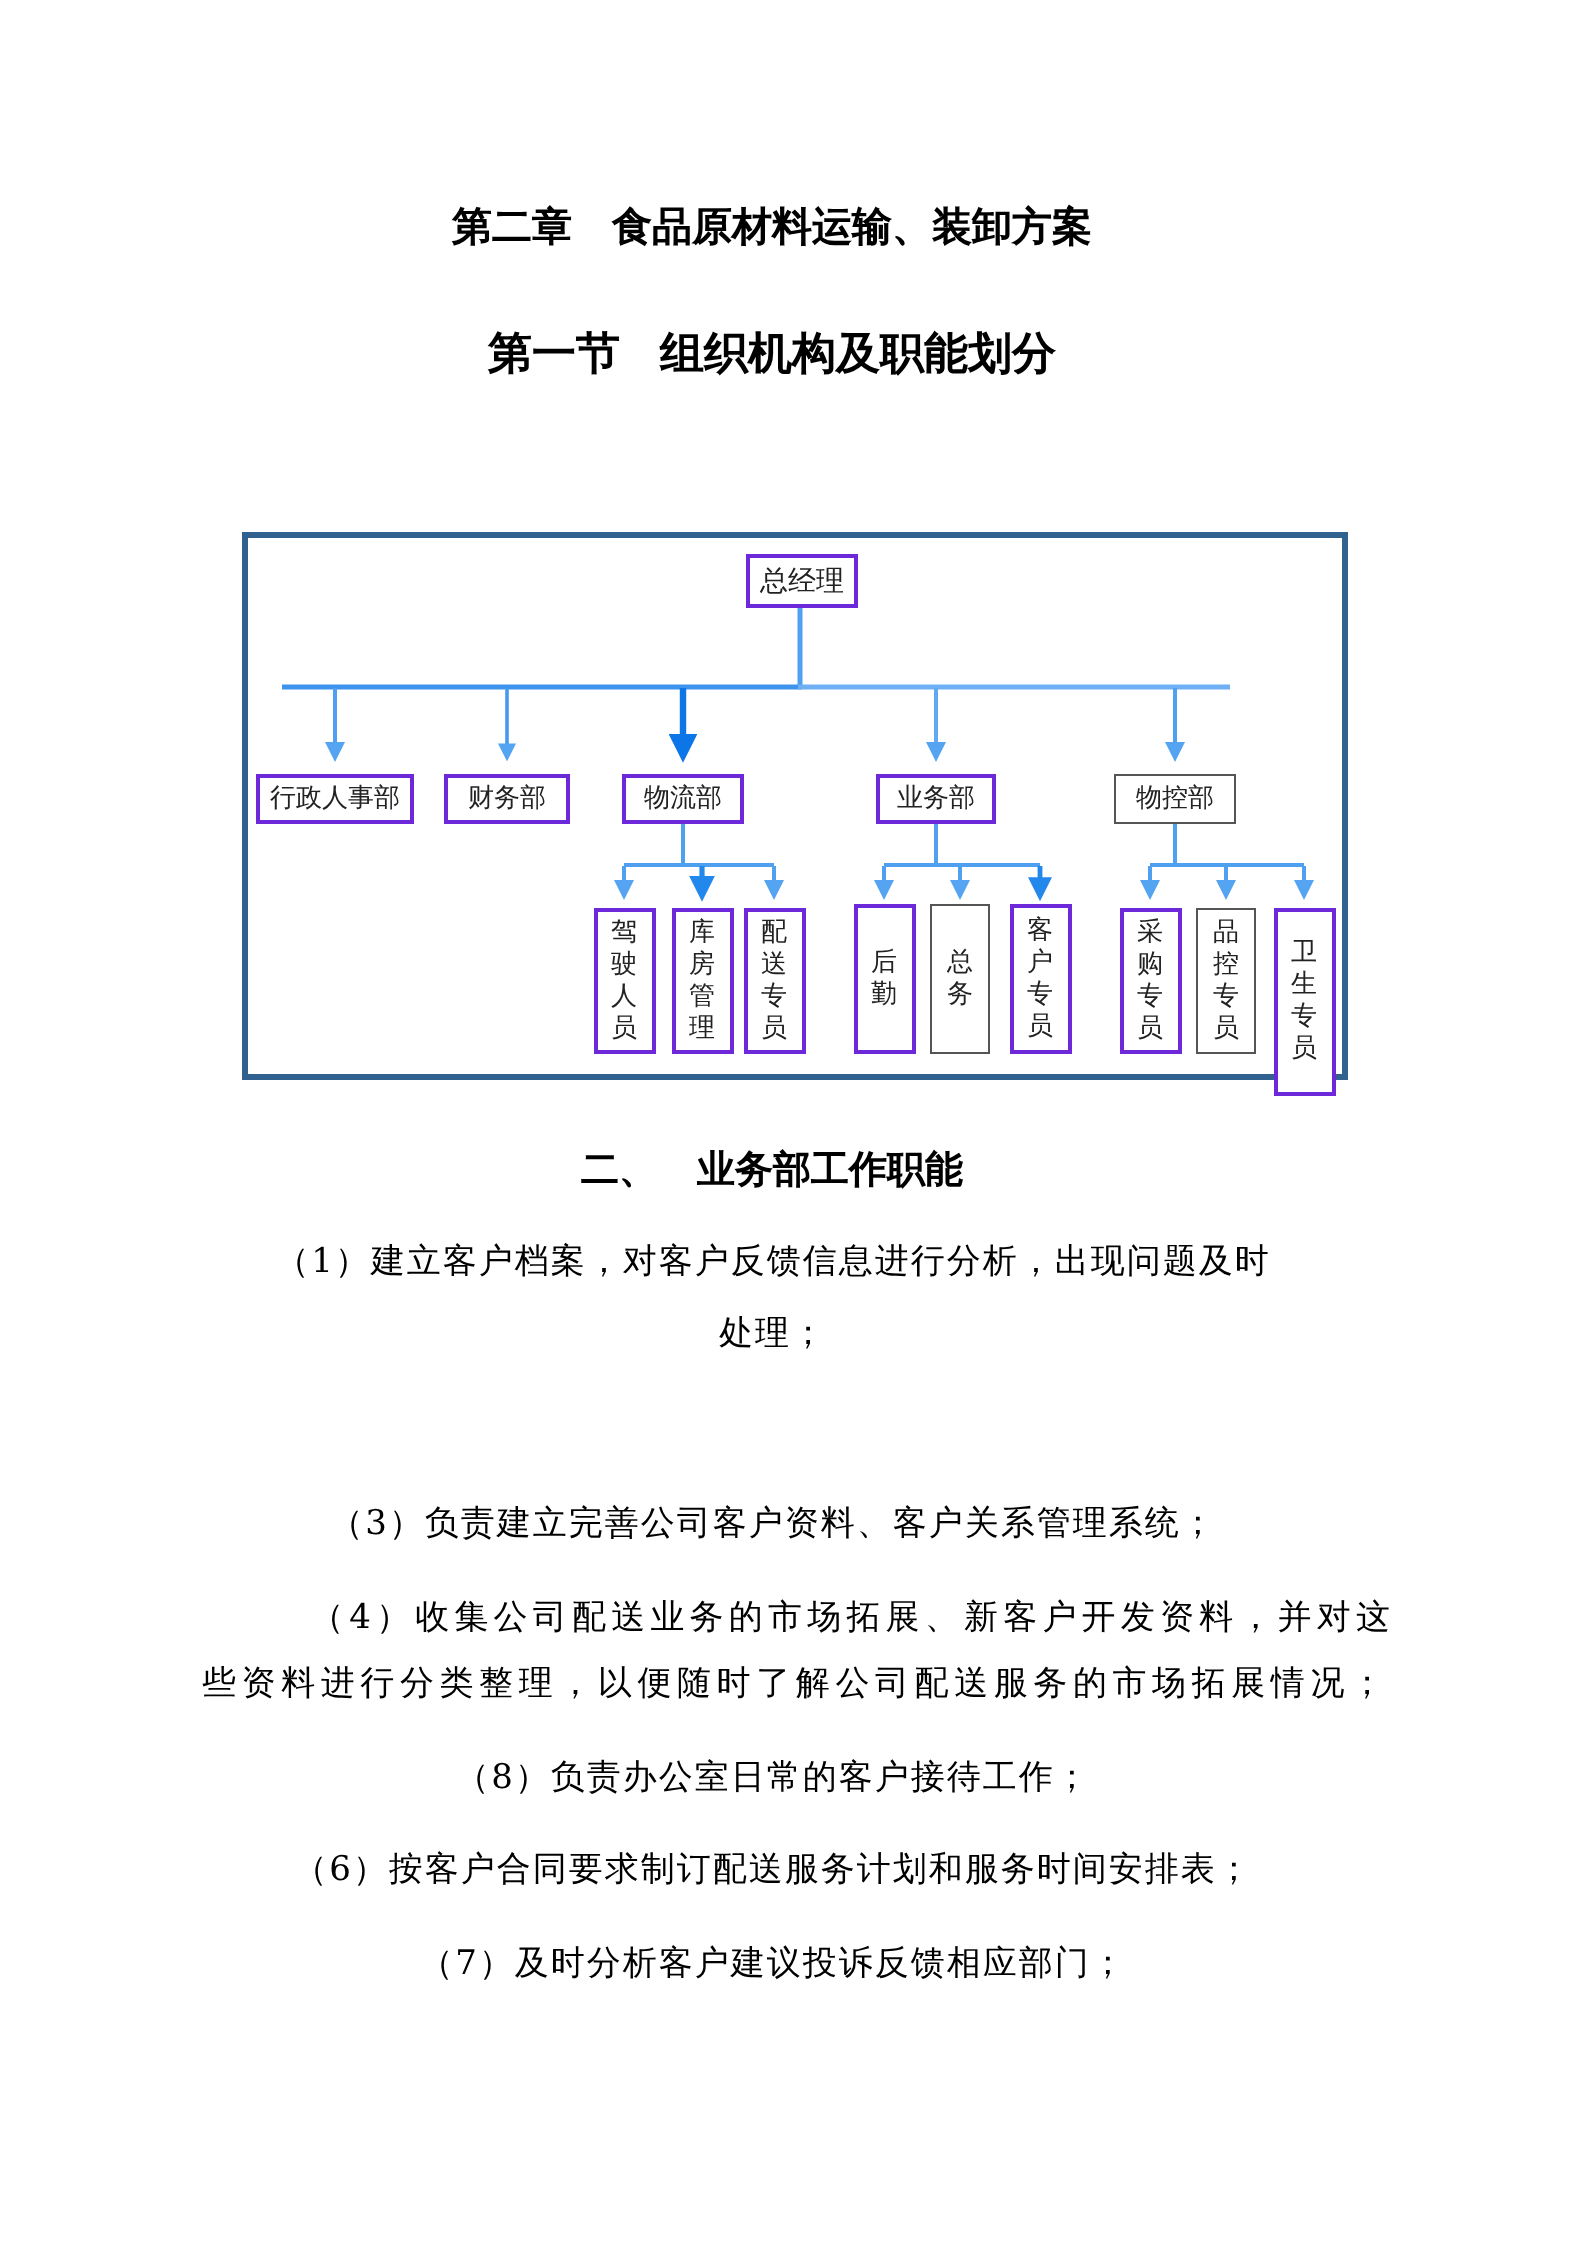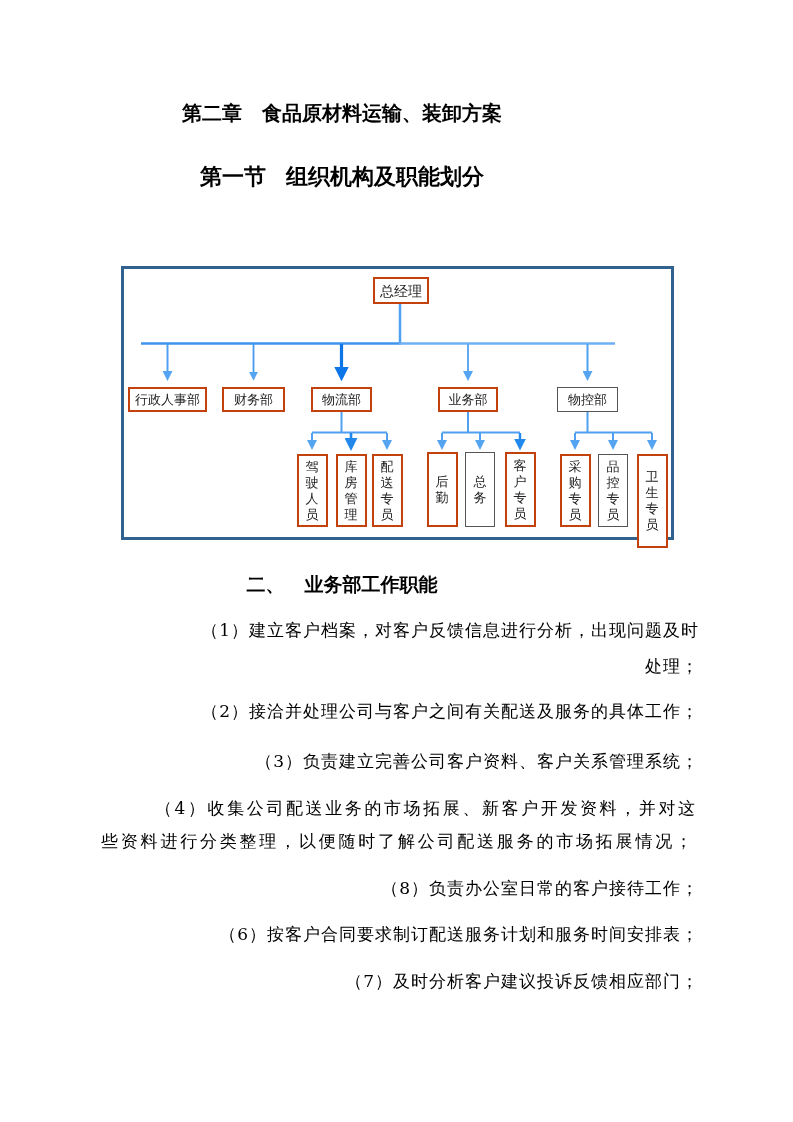--- a/index.html
+++ b/index.html
@@ -2,38 +2,38 @@
 <html><head>
 <meta charset="utf-8">
 <style>
   html,body { margin:0; padding:0; background:#888; }
   .page {
     position:relative; width:793px; height:1122px; margin:0 auto;
     background:#ffffff; overflow:hidden; color:#000;
     font-family:"DejaVu Serif","Liberation Serif",serif;
   }
   .heading { position:absolute; left:0; width:684px; text-align:center;
-    font-weight:bold; white-space:nowrap; }
+    font-weight:bold; white-space:nowrap;padding-left:44px; }
   .doc-title   { top:100px; font-size:20px; }
   .doc-section { top:162px; font-size:22px; }
   .doc-h1      { top:236px; font-size:19px;margin-top:27px; }
   .doc-h2      { top:572px; font-size:19px; }
   .gap { margin-left:20px; }
 
   
-  .bline { position:absolute; left:102px; width:597px; text-align:right;
+  .bline { position:absolute; left:88px; width:597px; text-align:center;
     font-size:17px; letter-spacing:1px; white-space:nowrap; }
   .bline.just { white-space:normal; text-align:justify; text-align-last:justify;
     letter-spacing:0; }
 
   
   .chart { position:absolute; left:121px; top:266px; width:553px; height:274px;
     border:3px solid #30618F; box-sizing:border-box; background:#fff; }
   .chart svg { position:absolute; left:0; top:0; z-index:1; }
-  .obox { position:absolute; z-index:2; background:#fff; border:2px solid #c2410c;
+  .obox { position:absolute; z-index:2; background:#fff; border:2px solid #6d28d9;
     box-sizing:border-box; display:flex; align-items:center; justify-content:center;
     font-size:13px; line-height:16px; text-align:center; color:#222; }
   .obox.thin { border-width:1px; border-color:#555;text-align:right; }
   .obox.root { font-size:14px; }
   .vbox { padding:2px 7px; }
   .vbox .lbl { display:block; width:15px; word-break:break-all; }
 </style>
 </head>
 <body>
 
@@ -142,21 +142,20 @@
       <span class="lbl">卫生专员</span>
     </div>
   </div>
 
   <div class="heading doc-h2">
     <span>二、</span><span class="gap">业务部工作职能</span>
   </div>
 
   <div class="bline" style="top:619px;">（1）建立客户档案，对客户反馈信息进行分析，出现问题及时</div>
   <div class="bline" style="top:655px;">处理；</div>
-  <div class="bline" style="top:700px;">（2）接洽并处理公司与客户之间有关配送及服务的具体工作；</div>
   <div class="bline" style="top:750px;">（3）负责建立完善公司客户资料、客户关系管理系统；</div>
   <div class="bline just" style="top:797px; left:155px; width:540px;">（4）收集公司配送业务的市场拓展、新客户开发资料，并对这</div>
   <div class="bline just" style="top:830px; left:101px; width:591px;">些资料进行分类整理，以便随时了解公司配送服务的市场拓展情况；</div>
   <div class="bline" style="top:877px;">（8）负责办公室日常的客户接待工作；</div>
   <div class="bline" style="top:923px;">（6）按客户合同要求制订配送服务计划和服务时间安排表；</div>
   <div class="bline" style="top:970px;">（7）及时分析客户建议投诉反馈相应部门；</div>
 
 </div>
 
 </body></html>

